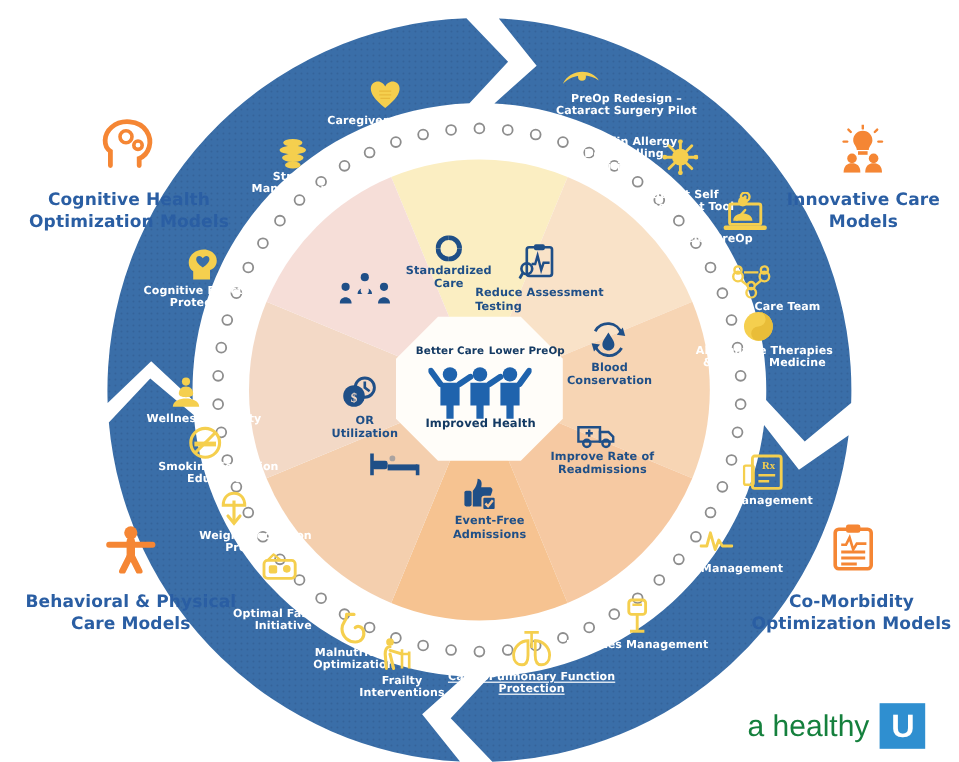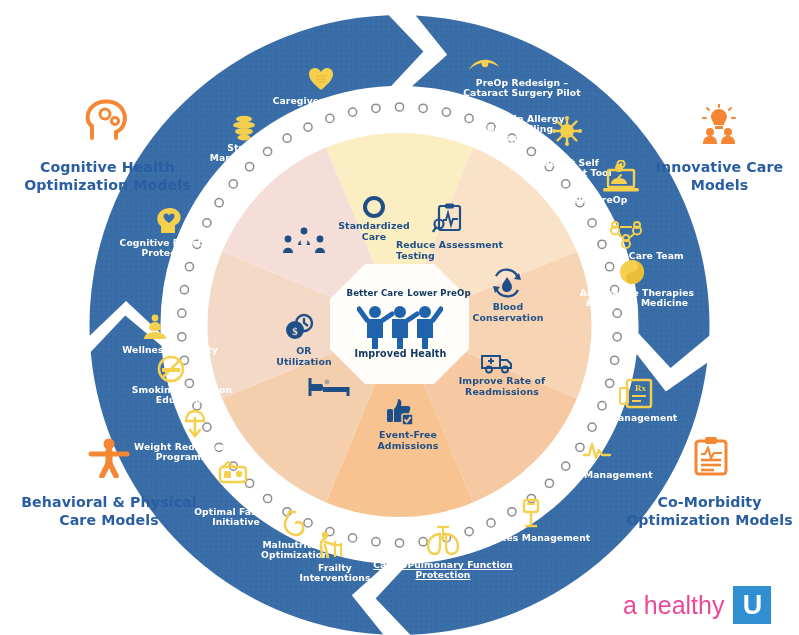--- a/index.html
+++ b/index.html
@@ -12,21 +12,21 @@
   .lbl{position:absolute;text-align:center;line-height:1.12;
        font-weight:bold;letter-spacing:.1px;
        font-family:"DejaVu Sans","Liberation Sans",sans-serif;
        -webkit-font-smoothing:antialiased;}
   .outer-lbl{color:#ffffff;font-size:9.2px;}
   .corner-lbl{color:#2a5ea3;font-size:14.2px;line-height:1.25;margin-top:16px;}
   .inner-lbl{color:#1f4f87;font-size:9.4px;}
   .center-small{color:#143a63;font-size:8.6px;font-weight:bold;}
   .center-bottom{color:#143a63;font-size:9.6px;font-weight:bold;}
   .logo{position:absolute;display:flex;align-items:center;gap:9px;}
-  .logo-text{color:#ec4899;font-size:25px;font-weight:400;
+  .logo-text{color:#15803d;font-size:25px;font-weight:400;
              font-family:"Liberation Sans",sans-serif;}
   .logo-u{width:38px;height:38px;background:#2f8fd0;color:#fff;
           font-size:27px;font-weight:bold;display:flex;
           align-items:center;justify-content:center;
           font-family:"Liberation Sans",sans-serif;}
   .icn{position:absolute;}
 </style>
 </head>
 <body>
 
@@ -380,21 +380,21 @@
 
 <div class="lbl outer-lbl" style="left:116px;top:385px;width:132px;">Smoking Cessation<br>Education</div>
 <div class="icn" style="left:157px;top:355px;">
   <svg width="28" height="28" viewBox="0 0 28 28">
     <circle cx="14" cy="14" r="12" fill="none" stroke="#f5cf4e" stroke-width="2.6"></circle>
     <rect x="5" y="13" width="18" height="4" fill="#f5cf4e"></rect>
     <line x1="5" y1="23" x2="23" y2="5" stroke="#f5cf4e" stroke-width="2.6"></line>
   </svg>
 </div>
 
-<div class="lbl outer-lbl" style="left:120px;top:442px;width:122px;">Weight Reduction<br>Programs</div>
+<div class="lbl outer-lbl" style="left:152px;top:442px;width:122px;">Weight Reduction<br>Programs</div>
 <div class="icn" style="left:182px;top:409px;">
   <svg width="26" height="30" viewBox="0 0 26 30">
     <path d="M13,2 C7,2 4,7 4,12 H22 C22,7 19,2 13,2Z" fill="none" stroke="#f5cf4e" stroke-width="2.4"></path>
     <path d="M13,8 V27" stroke="#f5cf4e" stroke-width="2.6"></path>
     <path d="M8,21 L13,27 L18,21" fill="none" stroke="#f5cf4e" stroke-width="2.6" stroke-linecap="round"></path>
   </svg>
 </div>
 
 <div class="lbl outer-lbl" style="left:178px;top:492px;width:116px;margin-top:15px;">Optimal Fasting<br>Initiative</div>
 <div class="icn" style="left:218px;top:461px;">

